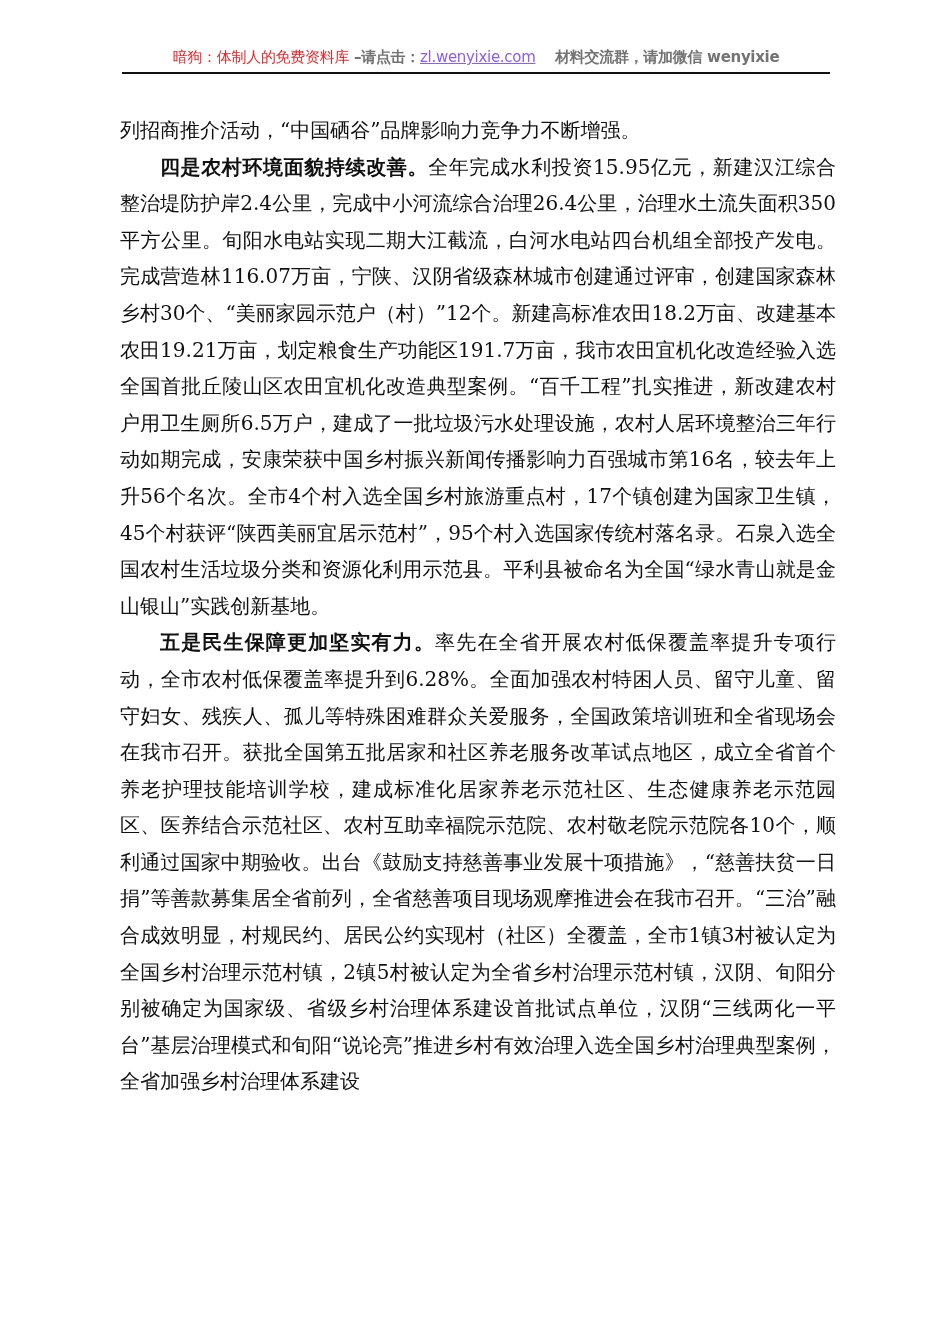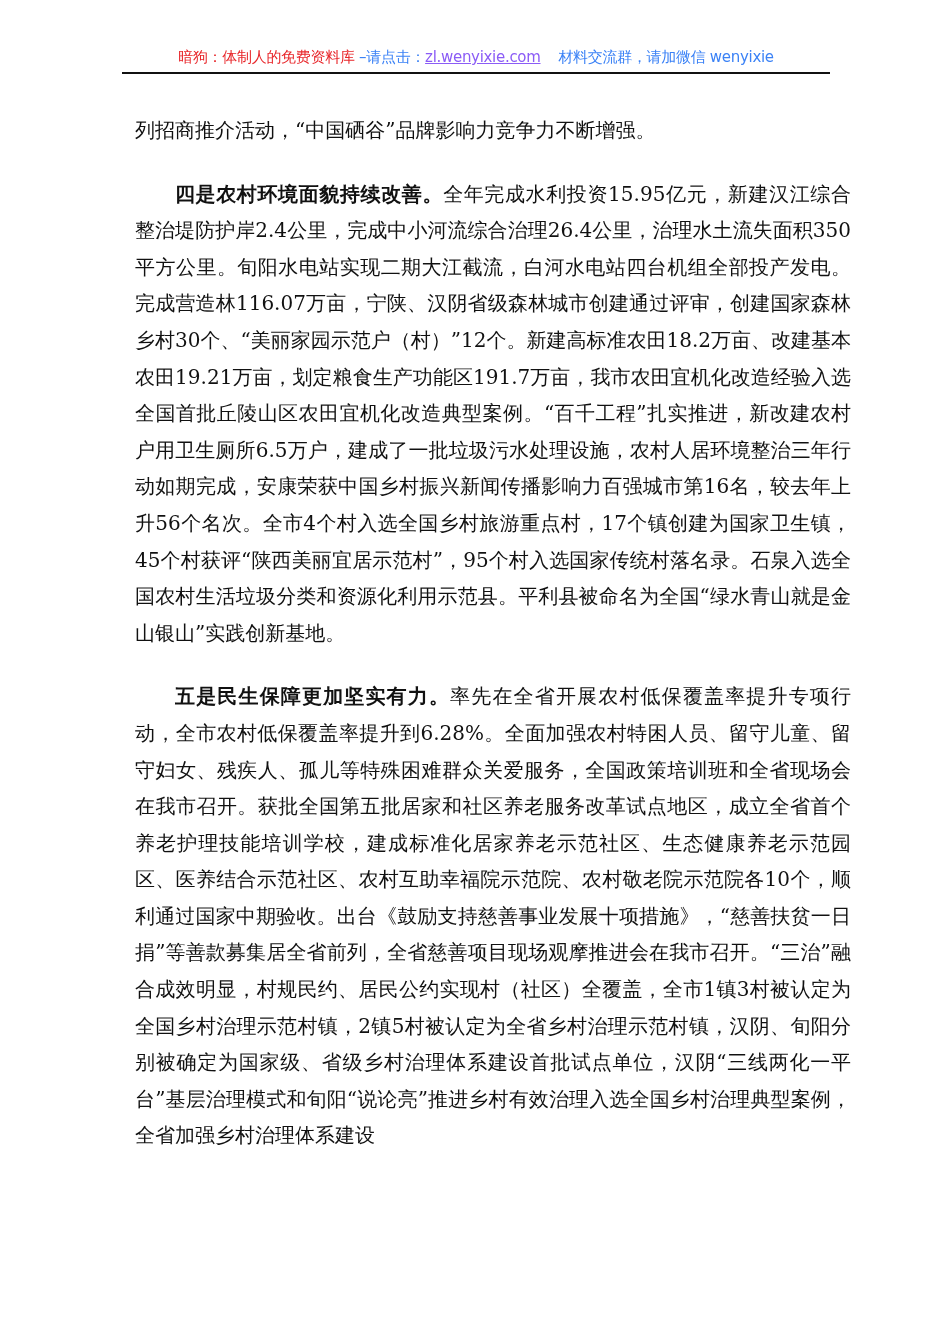--- a/index.html
+++ b/index.html
@@ -1,24 +1,24 @@
 <!DOCTYPE html>
 <html><head>
 <meta charset="utf-8">
 <style>
   html, body { margin:0; padding:0; background:#ffffff; }
   body { width:950px; height:1344px; position:relative; overflow:hidden; font-family:"DejaVu Serif", "Liberation Serif", serif; color:#111; }
   .header { position:absolute; left:122px; top:48px; width:708px; height:22px; font-family:"DejaVu Sans","Liberation Sans",sans-serif; font-size:15px; white-space:nowrap; text-align:center; letter-spacing:-0.3px; }
   .header .red { color:#e8262a; }
-  .header .dark { color:#3b82f6; }
+  .header .dark { color:#737373;font-weight:bold; }
   .header .link { color:#8b5cf6; text-decoration:underline; }
   .header-rule { position:absolute; left:122px; top:72px; width:708px; height:1.5px; background:#111; }
-  .body-text { position:absolute; left:135px; top:112px; width:716px; font-size:20px; line-height:36.6px; text-align:justify; }
+  .body-text { position:absolute; left:120px; top:112px; width:716px; font-size:20px; line-height:36.6px; text-align:justify; }
   .body-text p { margin:0; text-indent:0; }
-  .body-text p.indent { text-indent:2em;margin-top:27px; }
+  .body-text p.indent { text-indent:2em; }
   .lead { font-weight:bold; font-family:"DejaVu Sans","Liberation Sans",sans-serif; }
 </style>
 </head>
 <body>
 
 <div class="header">
   <span class="red">暗狗：体制人的免费资料库</span><span class="dark"> –请点击：</span><span class="link">zl.wenyixie.com</span><span class="dark" style="white-space:pre">    材料交流群，请加微信 wenyixie</span>
 </div>
 <div class="header-rule"></div>
 

